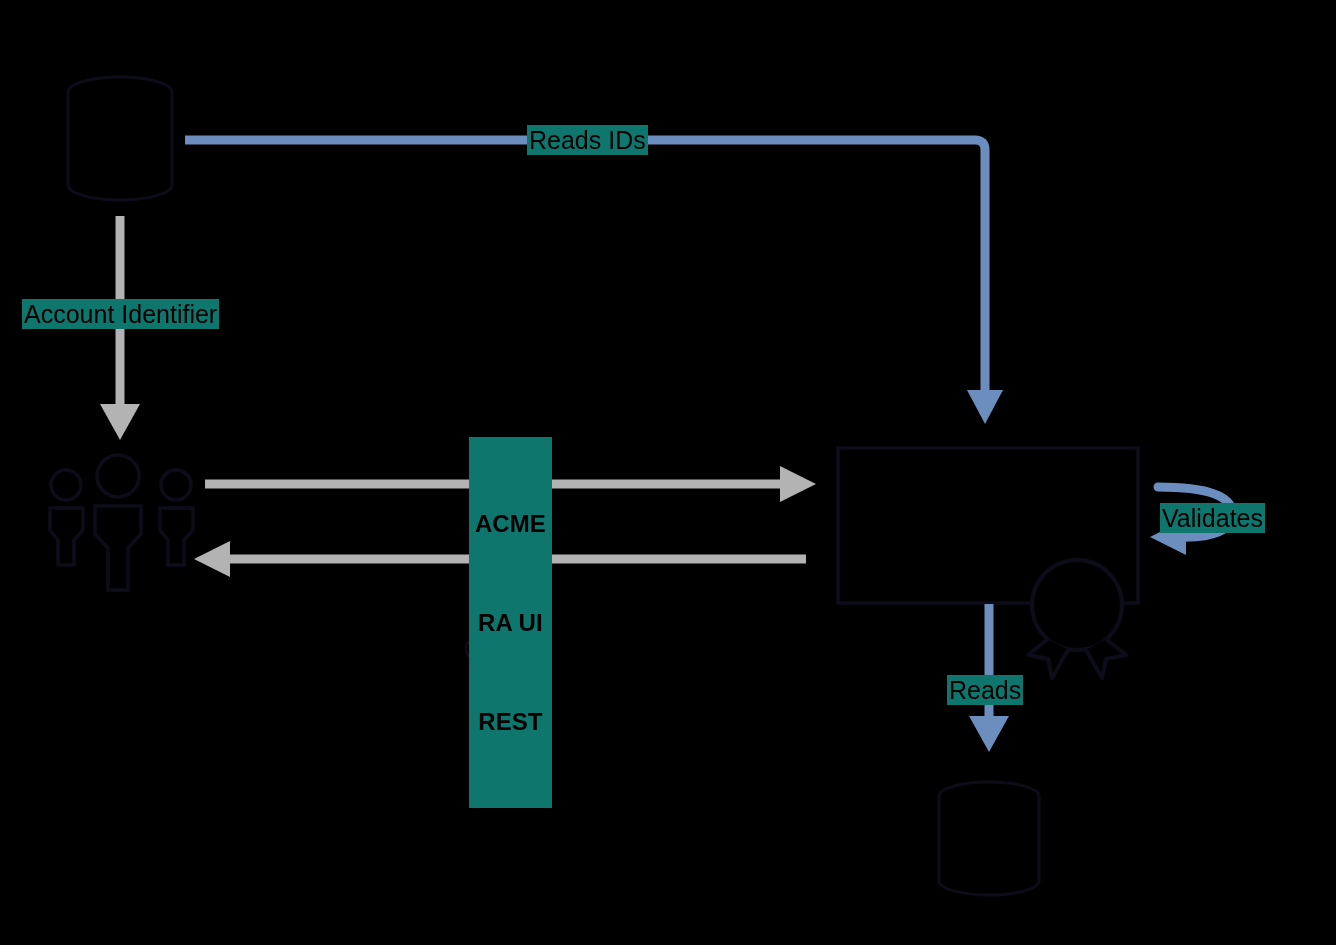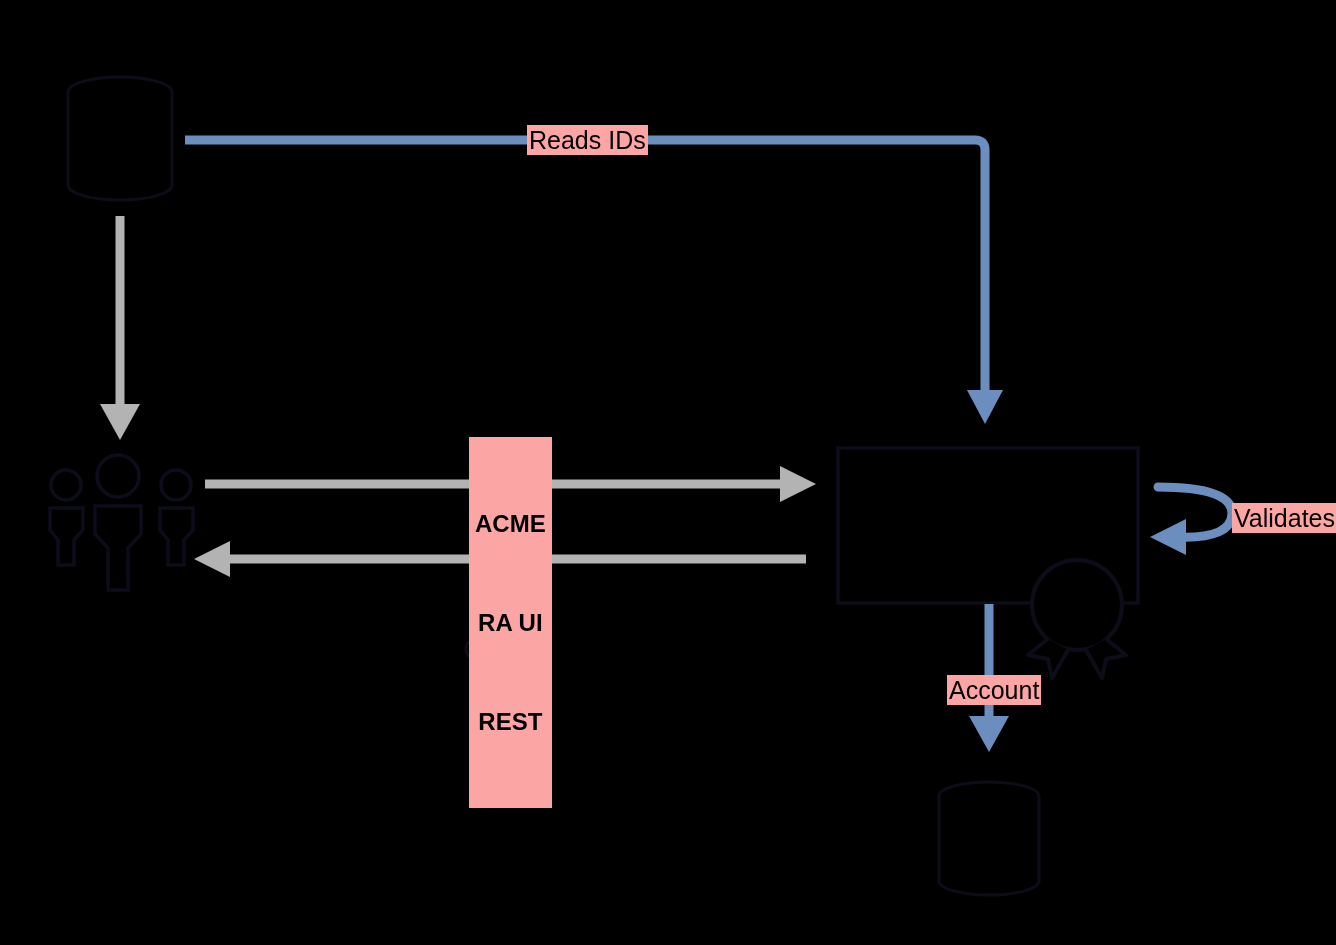--- a/index.html
+++ b/index.html
@@ -17,40 +17,40 @@
   }
   #diagram-svg {
     position: absolute;
     left: 0;
     top: 0;
     width: 1336px;
     height: 945px;
   }
   .lbl {
     position: absolute;
-    background: #fca5a5;
+    background: #0f766e;
     color: #000000;
     font-family: "Liberation Sans", sans-serif;
     font-size: 25px;
     line-height: 30px;
     white-space: pre;
     padding: 0 2px;
     box-sizing: border-box;
   }
   .lbl-multiline {
     font-weight: bold;
     text-align: center;
     line-height: 33px;
     font-size: 24px;
     padding: 4px 6px;
   }
   #label-account-identifier { left: 22px;  top: 299px; }
   #label-reads-ids        { left: 527px; top: 125px; }
   #label-acme-ra-ui-rest  { left: 469px; top: 437px; }
-  #label-validates        { left: 1232px; top: 503px; }
+  #label-validates        { left: 1160px; top: 503px; }
   #label-stores           { left: 947px; top: 675px; }
 </style>
 </head>
 <body>
 
 <div id="stage">
 
   <svg id="diagram-svg" viewBox="0 0 1336 945">
     <defs>
       <marker id="arrow-blue" markerWidth="10" markerHeight="10" refX="3" refY="5" orient="auto" markerUnits="strokeWidth">
@@ -127,26 +127,27 @@
       <line x1="989" y1="604" x2="989" y2="722" stroke="#6C8EBF" stroke-width="9"></line>
       <path d="M989,752 L969,716 L1009,716 z" fill="#6C8EBF"></path>
     </g>
 
     <g>
       <ellipse cx="989" cy="796" rx="50" ry="14" fill="#000000" stroke="#0D0D1A" stroke-width="3"></ellipse>
       <path d="M939,796 L939,881 A50,14 0 0 0 1039,881 L1039,796" fill="#000000" stroke="#0D0D1A" stroke-width="3"></path>
     </g>
   </svg>
 
+  <div class="lbl" id="label-account-identifier">Account Identifier</div>
 
   <div class="lbl" id="label-reads-ids">Reads IDs</div>
 
   <div class="lbl lbl-multiline" id="label-acme-ra-ui-rest">
     <div>ACME</div>
     <div>RA UI</div>
     <div>REST</div>
   </div>
 
   <div class="lbl" id="label-validates">Validates</div>
 
-  <div class="lbl" id="label-stores">Account</div>
+  <div class="lbl" id="label-stores">Reads</div>
 
 </div>
 
 </body></html>

